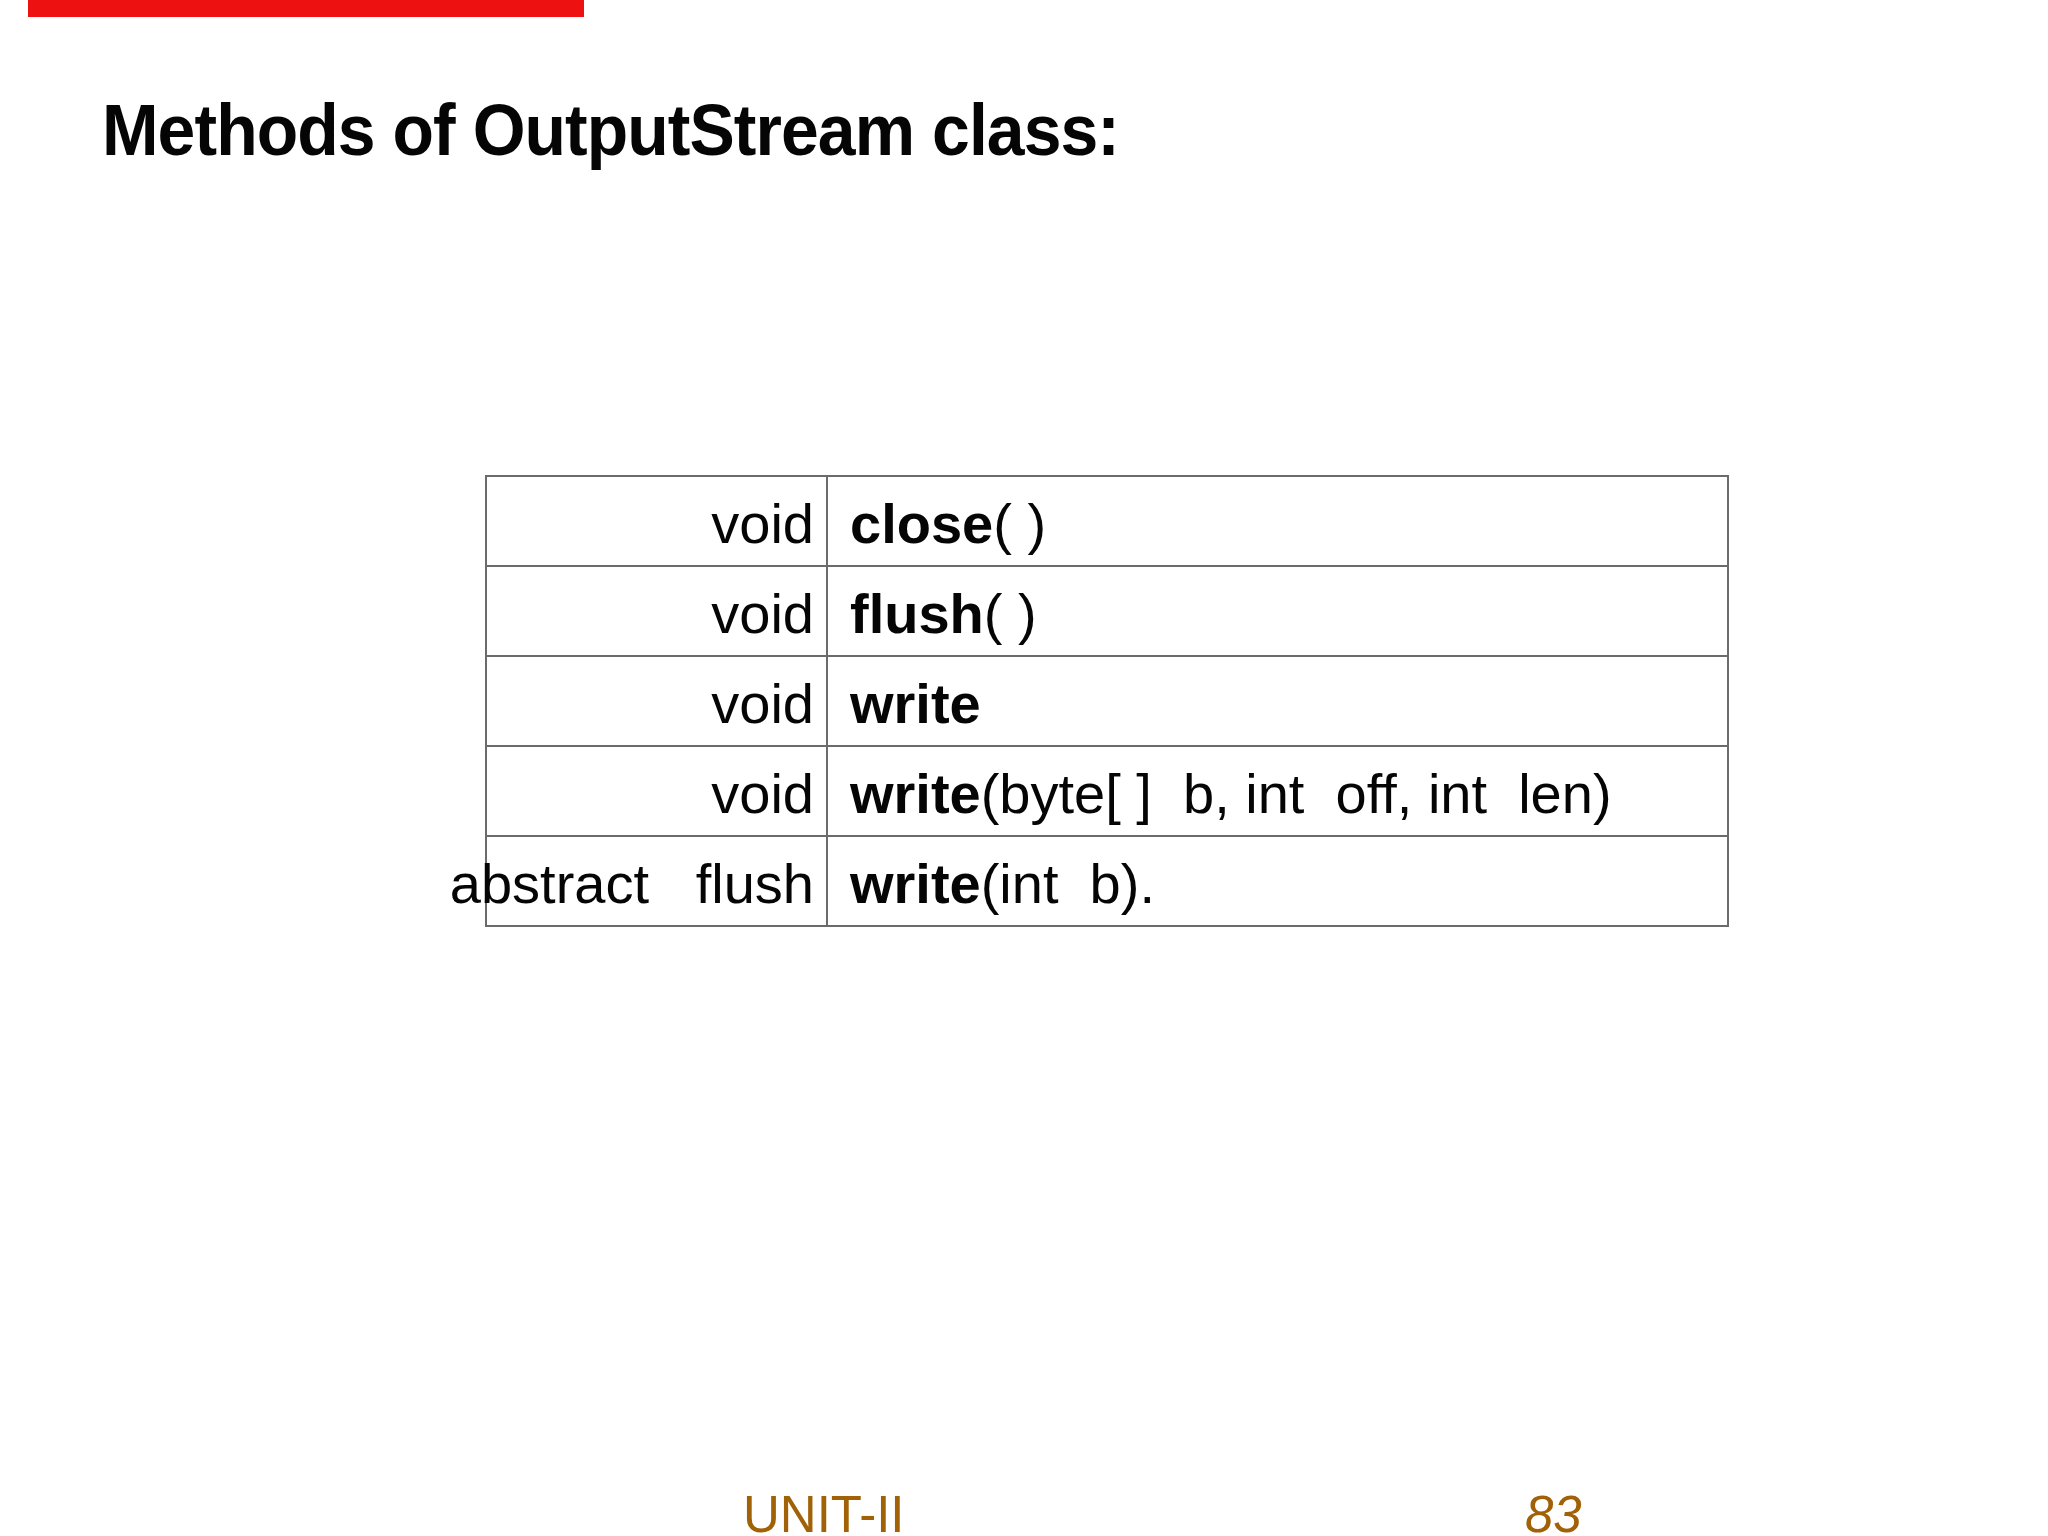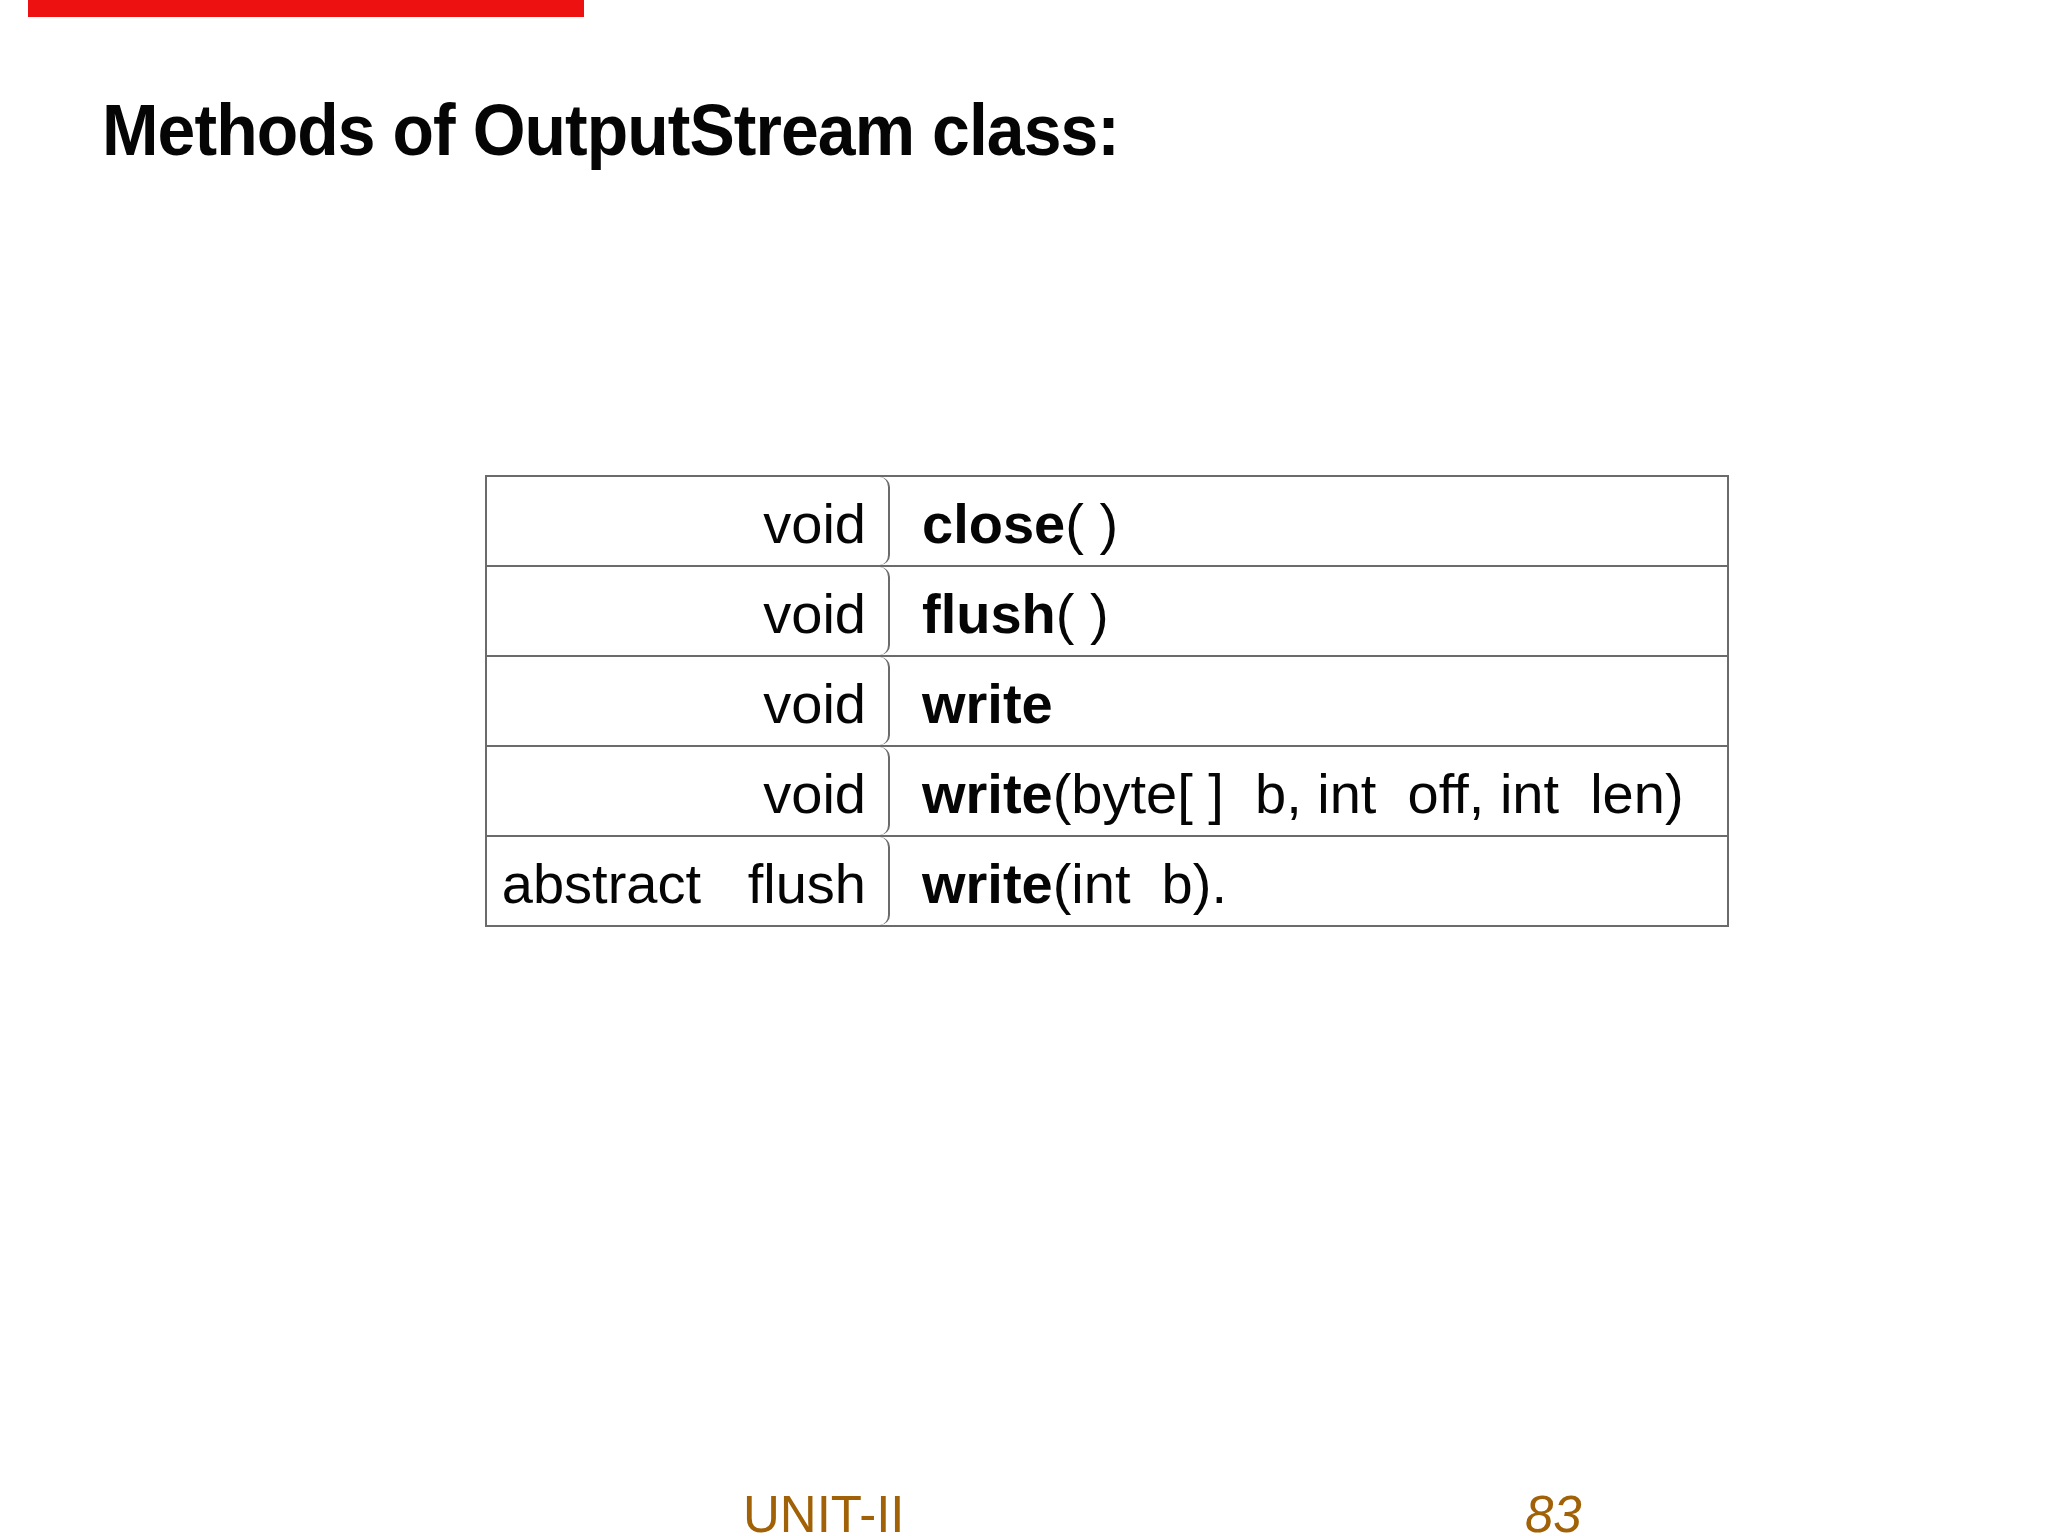--- a/index.html
+++ b/index.html
@@ -56,30 +56,29 @@
   }
   .cell {
     display: flex;
     align-items: center;
     box-sizing: border-box;
     font-size: 56px;
     white-space: pre;
     padding-top: 5px;
   }
   .cell-left {
-    width: 403px;
+    width: 341px;
     justify-content: flex-end;
-    padding-right: 22px;
+    padding-right: 12px;
     border-right: 2px solid #6b6b6b;
-    border-radius: 10px;
   }
   .cell-right {
     flex: 1;
     justify-content: flex-start;
-    padding-left: 32px;
+    padding-left: 22px;
   }
   .method-name {
     font-weight: bold;
   }
   .footer-text {
     position: absolute;
     top: 1485px;
     font-size: 51px;
     white-space: nowrap;
     color: #a16207;

